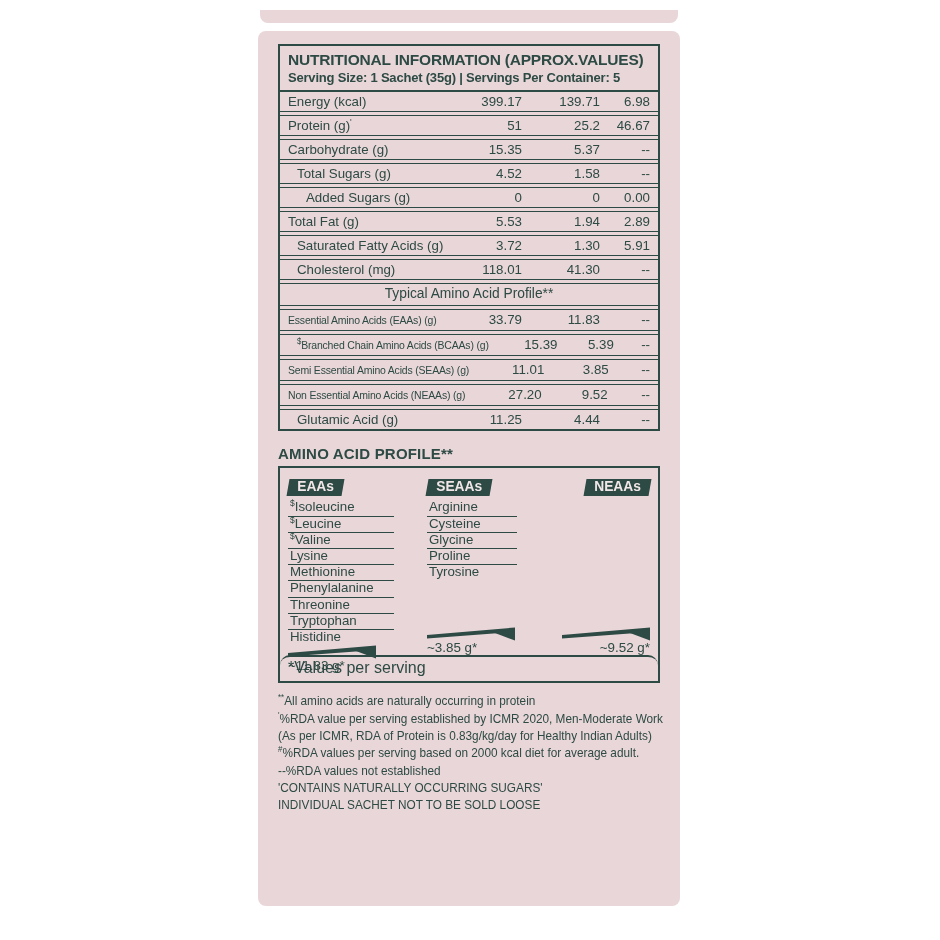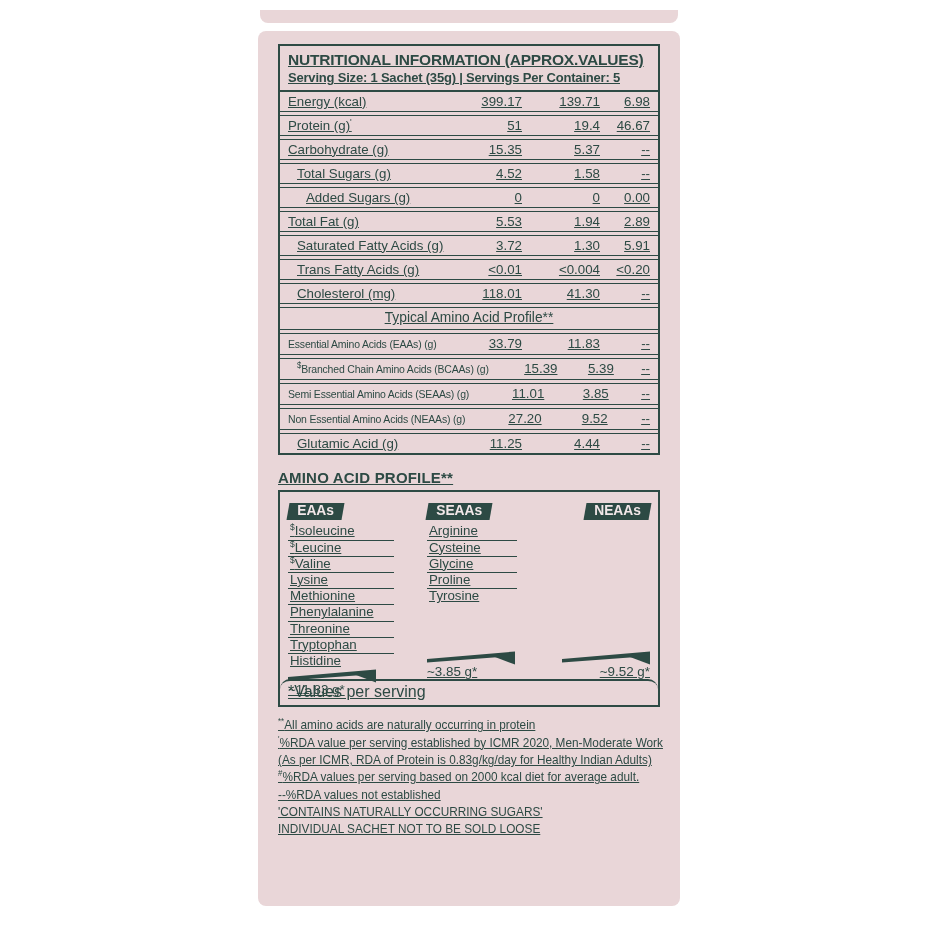--- a/index.html
+++ b/index.html
@@ -8,21 +8,20 @@
     font-family:"Liberation Sans", sans-serif;color:#2d4a44;
   }
   .top-strip{
     position:absolute;left:260px;top:10px;width:418px;height:13px;
     background:#e9d6d8;border-radius:0 0 8px 8px;
   }
   .panel{
     position:absolute;left:258px;top:31px;width:422px;height:875px;
     background:#e9d6d8;border-radius:8px;box-sizing:border-box;
     padding:13px 20px 0 20px;
-    text-decoration:underline;
   }
   .box{border:2.4px solid #2d4a44;box-sizing:border-box;}
   
   .nt-title{font-weight:bold;font-size:15.5px;letter-spacing:-0.2px;padding:5px 8px 1px 8px;white-space:nowrap;}
   .nt-serving{font-weight:bold;font-size:13px;letter-spacing:-0.2px;padding:0 8px 5px 8px;border-bottom:2.2px solid;white-space:nowrap;}
   .thead{display:flex;align-items:flex-start;padding:5px 8px 4px 8px;border-bottom:2.2px solid;font-weight:bold;font-size:12.2px;}
   .thead .lbl{flex:1;}
   .c100{width:72px;text-align:right;}
   .cqs{width:78px;text-align:right;}
   .crda{width:50px;text-align:right;}
@@ -81,21 +80,21 @@
     <div id="table-body">
         <div class="row">
           <div class="lbl"><span>Energy (kcal)</span></div>
           <div class="num c100">399.17</div>
           <div class="num cqs">139.71</div>
           <div class="num crda">6.98</div>
         </div>
         <div class="row">
           <div class="lbl"><span>Protein (g)</span><sup>'</sup></div>
           <div class="num c100">51</div>
-          <div class="num cqs">19.4</div>
+          <div class="num cqs">25.2</div>
           <div class="num crda">46.67</div>
         </div>
         <div class="row">
           <div class="lbl"><span>Carbohydrate (g)</span></div>
           <div class="num c100">15.35</div>
           <div class="num cqs">5.37</div>
           <div class="num crda">--</div>
         </div>
         <div class="row ind1">
           <div class="lbl"><span>Total Sugars (g)</span></div>
@@ -113,26 +112,20 @@
           <div class="lbl"><span>Total Fat (g)</span></div>
           <div class="num c100">5.53</div>
           <div class="num cqs">1.94</div>
           <div class="num crda">2.89</div>
         </div>
         <div class="row ind1">
           <div class="lbl"><span>Saturated Fatty Acids (g)</span></div>
           <div class="num c100">3.72</div>
           <div class="num cqs">1.30</div>
           <div class="num crda">5.91</div>
-        </div>
-        <div class="row ind1">
-          <div class="lbl"><span>Trans Fatty Acids (g)</span></div>
-          <div class="num c100">&lt;0.01</div>
-          <div class="num cqs">&lt;0.004</div>
-          <div class="num crda">&lt;0.20</div>
         </div>
         <div class="row ind1">
           <div class="lbl"><span>Cholesterol (mg)</span></div>
           <div class="num c100">118.01</div>
           <div class="num cqs">41.30</div>
           <div class="num crda">--</div>
         </div>
         <div class="row sect">Typical Amino Acid Profile**</div>
         <div class="row">
           <div class="lbl"><span class="cond">Essential Amino Acids (EAAs) (g)</span></div>

